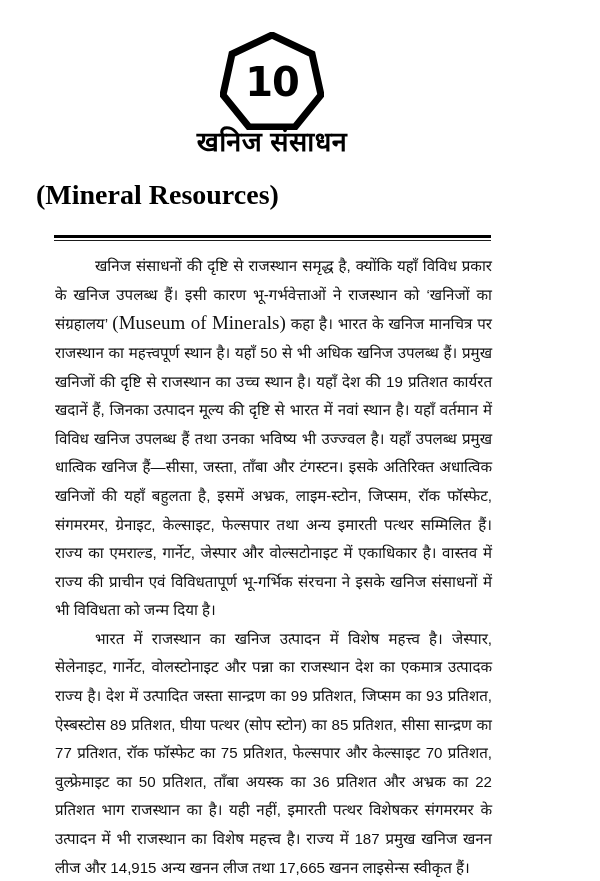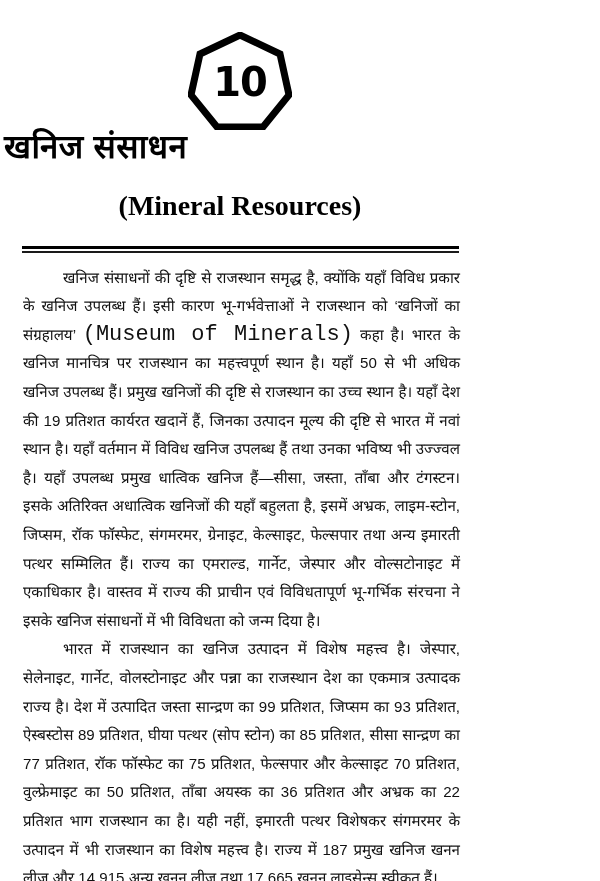--- a/index.html
+++ b/index.html
@@ -14,20 +14,21 @@
     color: #0d0d0d;
     overflow: hidden;
   }
 
   .page {
     position: relative;
     width: 480px;
     height: 881px;
     box-sizing: border-box;
     padding: 4px;
+    margin-left: 32px;
   }
 
   
   .chapter-badge-wrap {
     display: flex;
     justify-content: center;
     align-items: flex-start;
     padding-top: 28px;
     height: 104px;
     box-sizing: border-box;
@@ -52,30 +53,31 @@
     font-weight: 700;
     font-size: 40px;
     letter-spacing: -1px;
     line-height: 1;
     color: #000;
     margin-top: 1px;
   }
 
   
   .title-hi {
+    text-align: center;
     font-family: "Liberation Sans", "DejaVu Sans", sans-serif;
     font-weight: 700;
-    font-size: 33px;
+    font-size: 27px;
     line-height: 1.25;
     letter-spacing: 0.5px;
     color: #000;
     margin-top: 18px;
   }
   .title-en {
-    text-align: center;
+    text-align: left;
     font-family: "Liberation Serif", "DejaVu Serif", serif;
     font-weight: 700;
     font-size: 28px;
     line-height: 1.2;
     color: #000;
     margin-top: 8px;
   }
 
   
   .rule-wrap {
@@ -109,22 +111,22 @@
     text-indent: 40px;
   }
   .body-text p + p {
     margin-top: 0px;
   }
   .body-text b,
   .body-text .bold {
     font-weight: 400;
   }
   .latin {
-    font-family: Liberation Mono, monospace;
-    font-size: 22px;
+    font-family: Liberation Serif, serif;
+    font-size: 19px;
   }
 </style>
 </head>
 <body>
 
 <div class="page">
 
   <div class="chapter-badge-wrap">
     <div class="chapter-badge">
       <svg width="104" height="98" viewBox="0 0 104 98">

